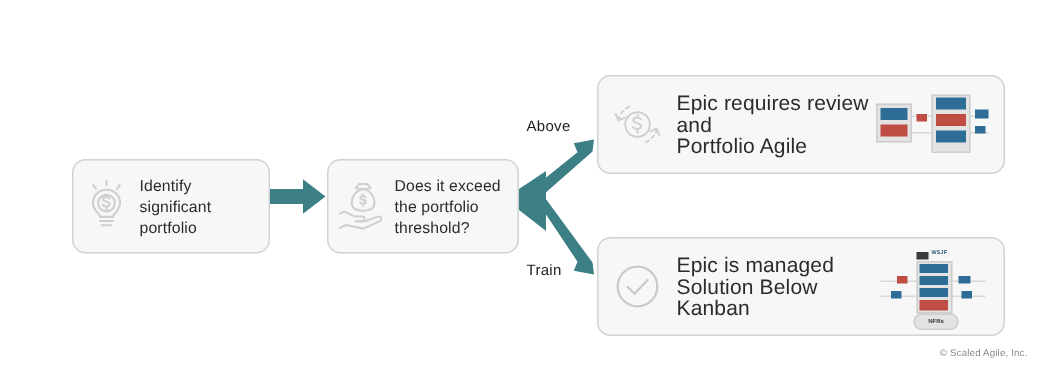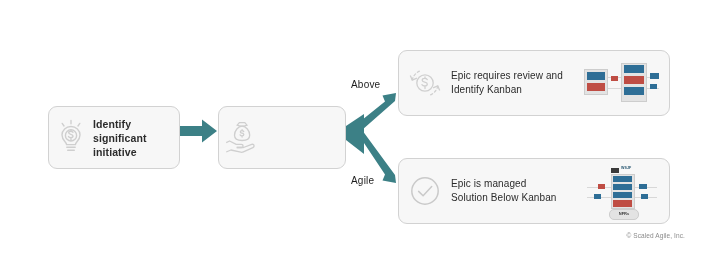--- a/index.html
+++ b/index.html
@@ -41,21 +41,20 @@
     left: 218px;
     top: 106px;
     width: 128px;
     height: 63px;
   }
   .node-inner {
     position: absolute;
     left: 0; top: 0; right: 0; bottom: 0;
     display: flex;
     align-items: center;
-    font-weight: bold;
   }
   .node-icon {
     width: 44px;
     min-width: 44px;
     display: flex;
     align-items: center;
     justify-content: center;
   }
   .node-text {
     font-size: 10.5px;
@@ -85,21 +84,21 @@
   }
   .out-icon {
     width: 52px;
     min-width: 52px;
     display: flex;
     align-items: center;
     justify-content: center;
   }
   .out-text {
     flex: 1;
-    font-size: 10px;
+    font-size: 14px;
     line-height: 14.5px;
     color: #2b2b2b;
     letter-spacing: .1px;
   }
   .out-thumb {
     width: 82px;
     min-width: 82px;
     height: 56px;
     position: relative;
     margin-right: 6px;
@@ -169,39 +168,44 @@
           <path d="M15 7.5c-5 0-9 3.8-9 8.6 0 3.1 1.7 5.3 3.2 6.9.9 1 1.3 1.7 1.4 2.6h8.8c.1-.9.5-1.6 1.4-2.6 1.5-1.6 3.2-3.8 3.2-6.9 0-4.8-4-8.6-9-8.6z"></path>
           <path d="M10.8 28.3h8.4M11.7 31.2h6.6" stroke-linecap="round"></path>
           <path d="M15 1.5v3.2M6.2 4.4l1.8 2.6M23.8 4.4l-1.8 2.6" stroke-linecap="round"></path>
           <circle cx="15" cy="16.4" r="5.6"></circle>
           <path d="M17 13.3c-.5-.7-1.3-1-2.2-1-1.2 0-2.1.6-2.1 1.5 0 2.1 4.3 1.1 4.3 3.3 0 1-.9 1.6-2.2 1.6-1 0-1.8-.4-2.3-1.1M15 10.9v1.3M15 19.8v1.4" stroke-linecap="round"></path>
         </svg>
       </div>
       <div class="node-text">
         <div>Identify</div>
         <div>significant</div>
-        <div>initiative</div>
+        <div>portfolio</div>
       </div>
     </div>
   </div>
 
   <svg class="arrow-svg" id="arrow-straight" width="40" height="26" viewBox="0 0 40 26">
     <path d="M0 8 L22 8 L22 1.5 L37 13 L22 24.5 L22 18 L0 18 Z" fill="#3c8086"></path>
   </svg>
 
   <div class="node" id="decision-box">
     <div class="node-inner">
       <div class="node-icon">
         <svg width="34" height="36" viewBox="0 0 34 36" fill="none" stroke="#cfcfcf" stroke-width="1.3">
           <path d="M13.2 5.2l2.2-2.6h5.4l2.2 2.6c-1.3.6-2.4.9-4.9.9s-3.6-.3-4.9-.9z"></path>
           <path d="M18.1 6.1c-3.9 0-7.6 4.6-7.6 9.1 0 3.5 3 5.3 7.6 5.3s7.6-1.8 7.6-5.3c0-4.5-3.7-9.1-7.6-9.1z"></path>
           <path d="M19.7 11.5c-.4-.5-1-.8-1.7-.8-1 0-1.7.5-1.7 1.2 0 1.7 3.5.9 3.5 2.6 0 .8-.8 1.3-1.8 1.3-.8 0-1.5-.3-1.9-.9M18.1 9.6v1.1M18.1 16v1.1" stroke-linecap="round"></path>
           <path d="M2.2 22.6l3.4-1.6 6.6 3.3h5.1c1 0 1.8.7 1.8 1.6s-.8 1.6-1.8 1.6h-4.6" stroke-linejoin="round"></path>
           <path d="M12.7 27.5h6.8l8.2-3.1c1-.4 2 .1 2.3 1 .3.9-.2 1.8-1.1 2.2l-9.5 4.3c-.9.4-1.6.5-2.6.3l-9.9-2.2-4.7 2" stroke-linejoin="round"></path>
         </svg>
+      </div>
+      <div class="node-text">
+        <div>Does it exceed</div>
+        <div>the portfolio</div>
+        <div>threshold?</div>
       </div>
     </div>
   </div>
 
   <svg class="arrow-svg" id="arrow-fork" width="56" height="92" viewBox="0 0 56 92">
     <path d="M0 38
              L16 38
              L49 9
              L50 1
              L36.5 3.5
@@ -213,37 +217,37 @@
              L49 83
              L50 91
              L36.5 88.5
              L39 82.5
              L16 48
              L16 38 Z" fill="#3c8086"></path>
     <path d="M0 34 L18 22 L18 62 L0 48 Z" fill="#3c8086"></path>
   </svg>
 
   <div class="branch-label" id="label-above">Above</div>
-  <div class="branch-label" id="label-below">Agile</div>
+  <div class="branch-label" id="label-below">Train</div>
 
   <div class="node" id="above-box">
     <div class="out-inner">
       <div class="out-icon">
         <svg width="34" height="34" viewBox="0 0 34 34" fill="none" stroke="#d0d0d0" stroke-width="1.3">
           <circle cx="17" cy="17" r="8.2"></circle>
           <path d="M19.3 13.6c-.6-.8-1.5-1.2-2.6-1.2-1.4 0-2.5.7-2.5 1.8 0 2.5 5.1 1.3 5.1 3.9 0 1.2-1.1 1.9-2.6 1.9-1.2 0-2.2-.5-2.8-1.3M17 10.8v1.6M17 21v1.6" stroke-linecap="round"></path>
           <path d="M4.2 13.8A13.2 13.2 0 0 1 13.4 4.4" stroke-dasharray="2.2 2.4" stroke-linecap="round"></path>
           <path d="M29.8 20.2a13.2 13.2 0 0 1-9.2 9.4" stroke-dasharray="2.2 2.4" stroke-linecap="round"></path>
           <path d="M2.3 9.6l2 4.6 4.6-2" stroke-linejoin="round"></path>
           <path d="M31.7 24.4l-2-4.6-4.6 2" stroke-linejoin="round"></path>
         </svg>
       </div>
       <div class="out-text">
         <div>Epic requires review and</div>
-        <div>Identify Kanban</div>
+        <div>Portfolio Agile</div>
       </div>
       <div class="out-thumb">
 
         <div class="kb kb-line" style="left:4px;  top:22px; width:74px;"></div>
         <div class="kb kb-line" style="left:4px;  top:33px; width:74px;"></div>
 
         <div class="kb kb-col" style="left:3px;  top:14px; width:24px; height:26px;"></div>
         <div class="kb kb-blue" style="left:6px;  top:17px; width:18px; height:8px;"></div>
         <div class="kb kb-red" style="left:6px;  top:28px; width:18px; height:8px;"></div>
 

